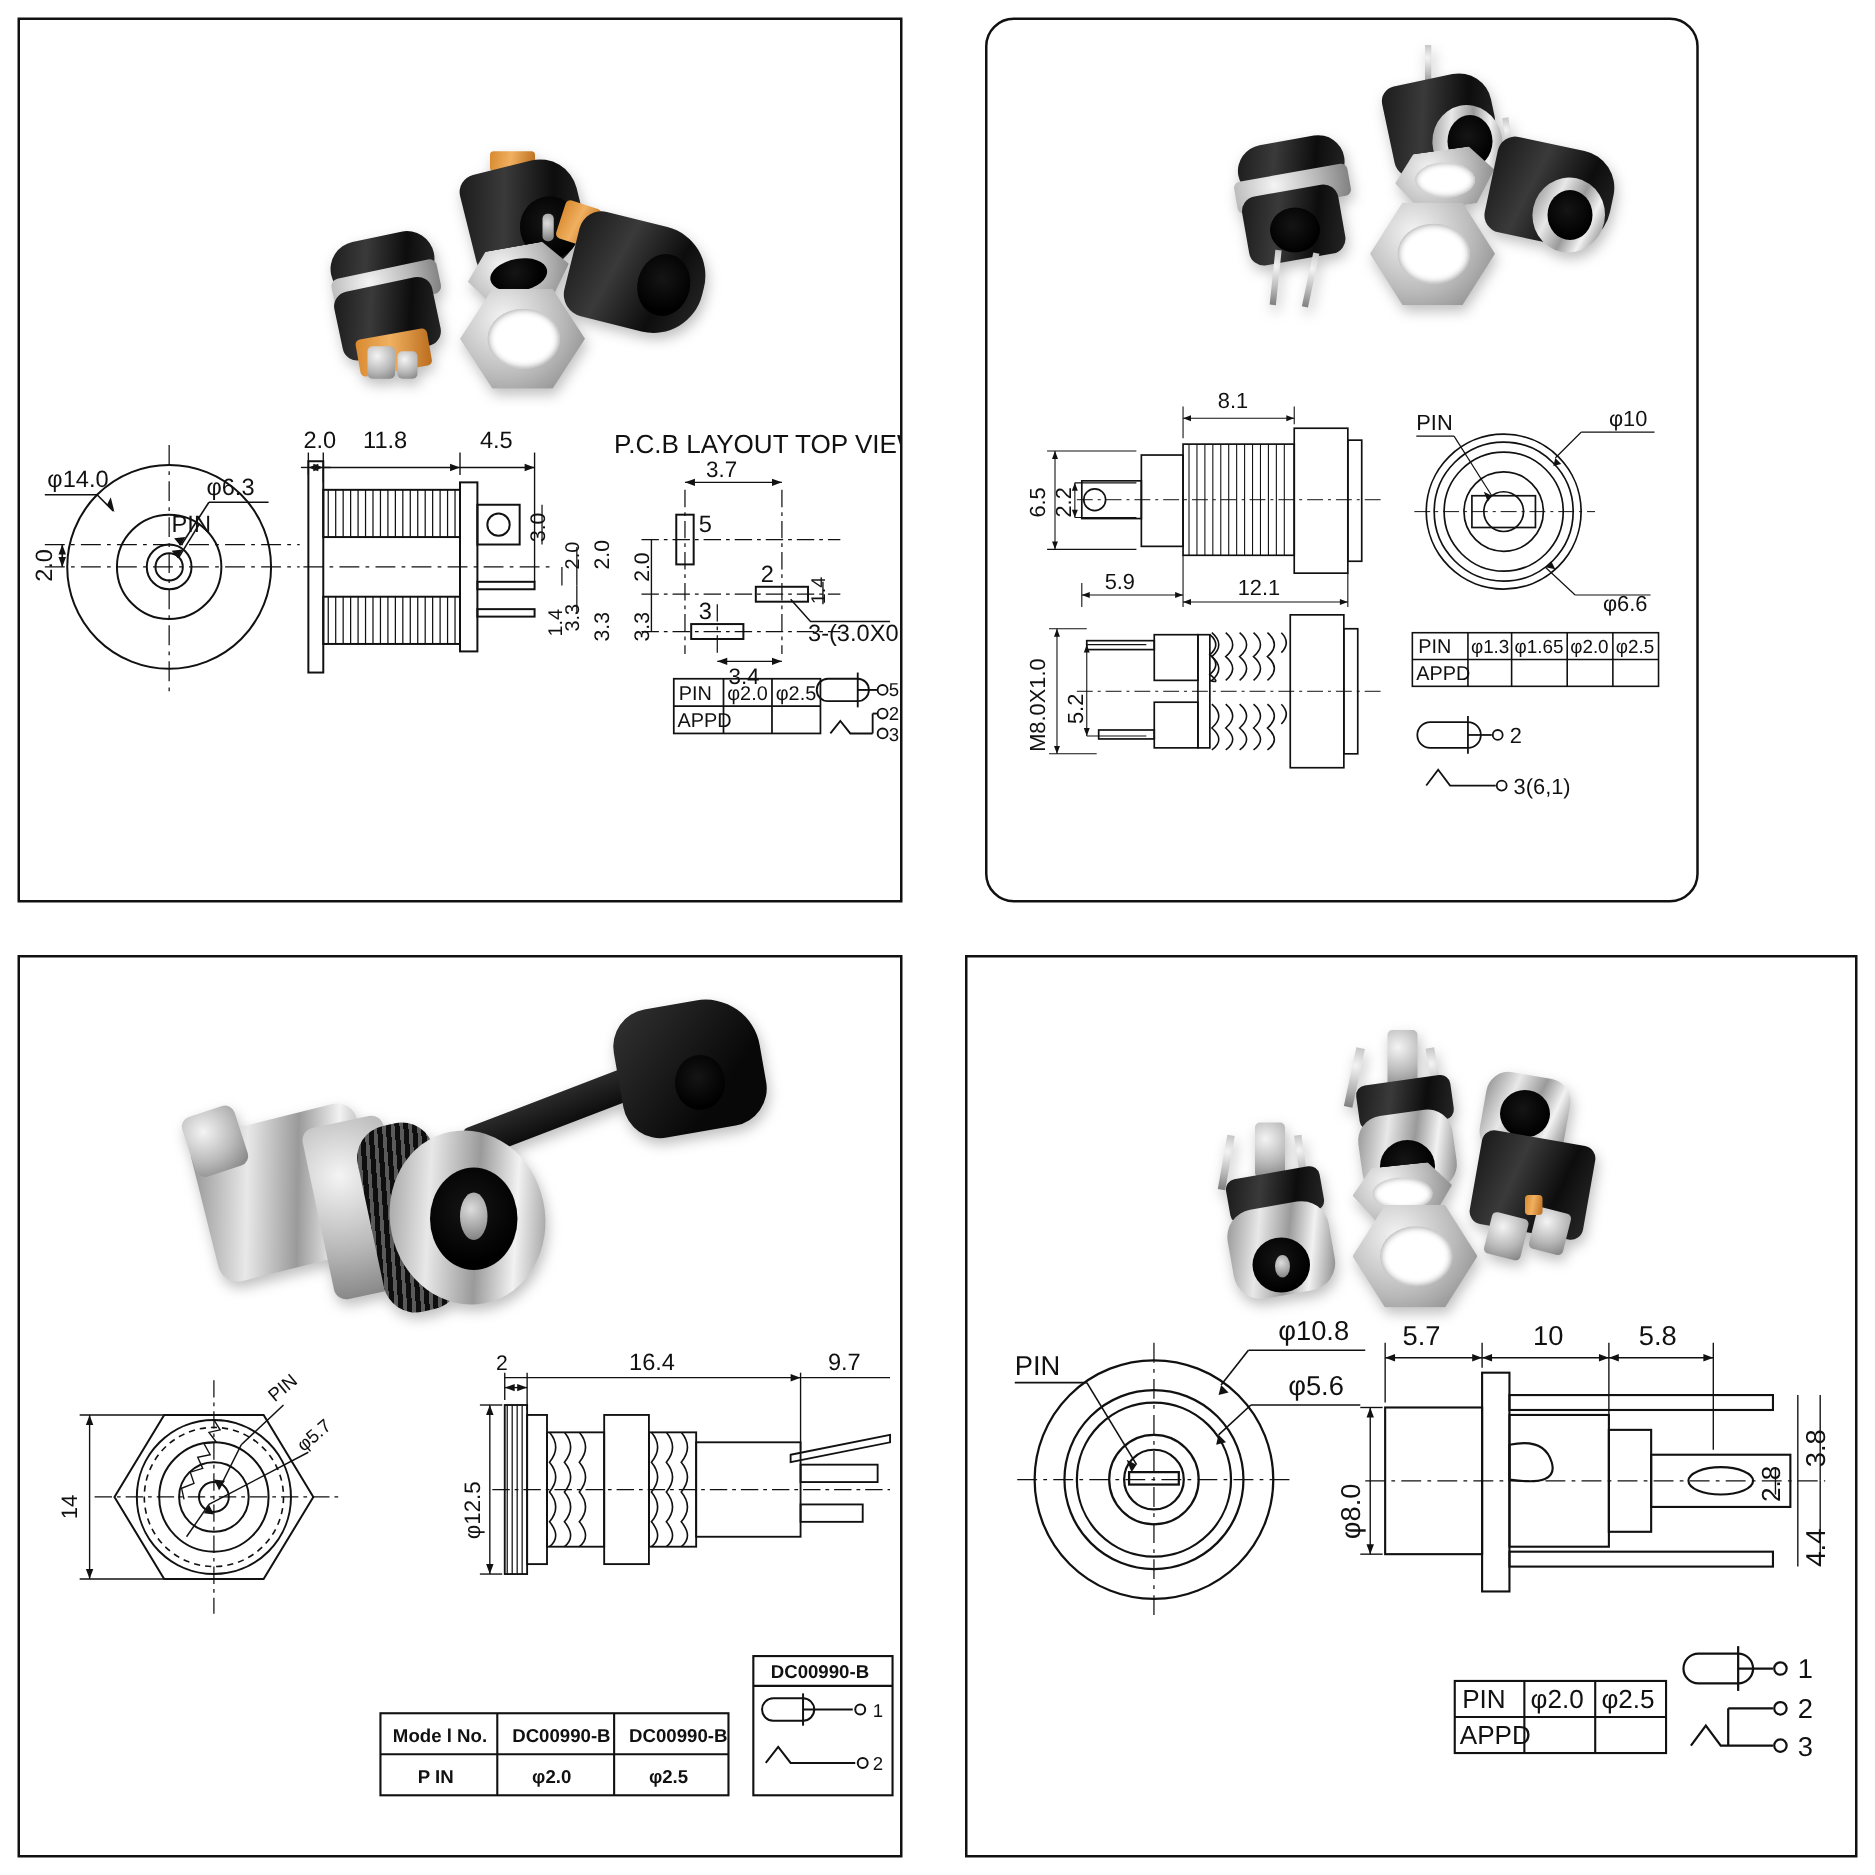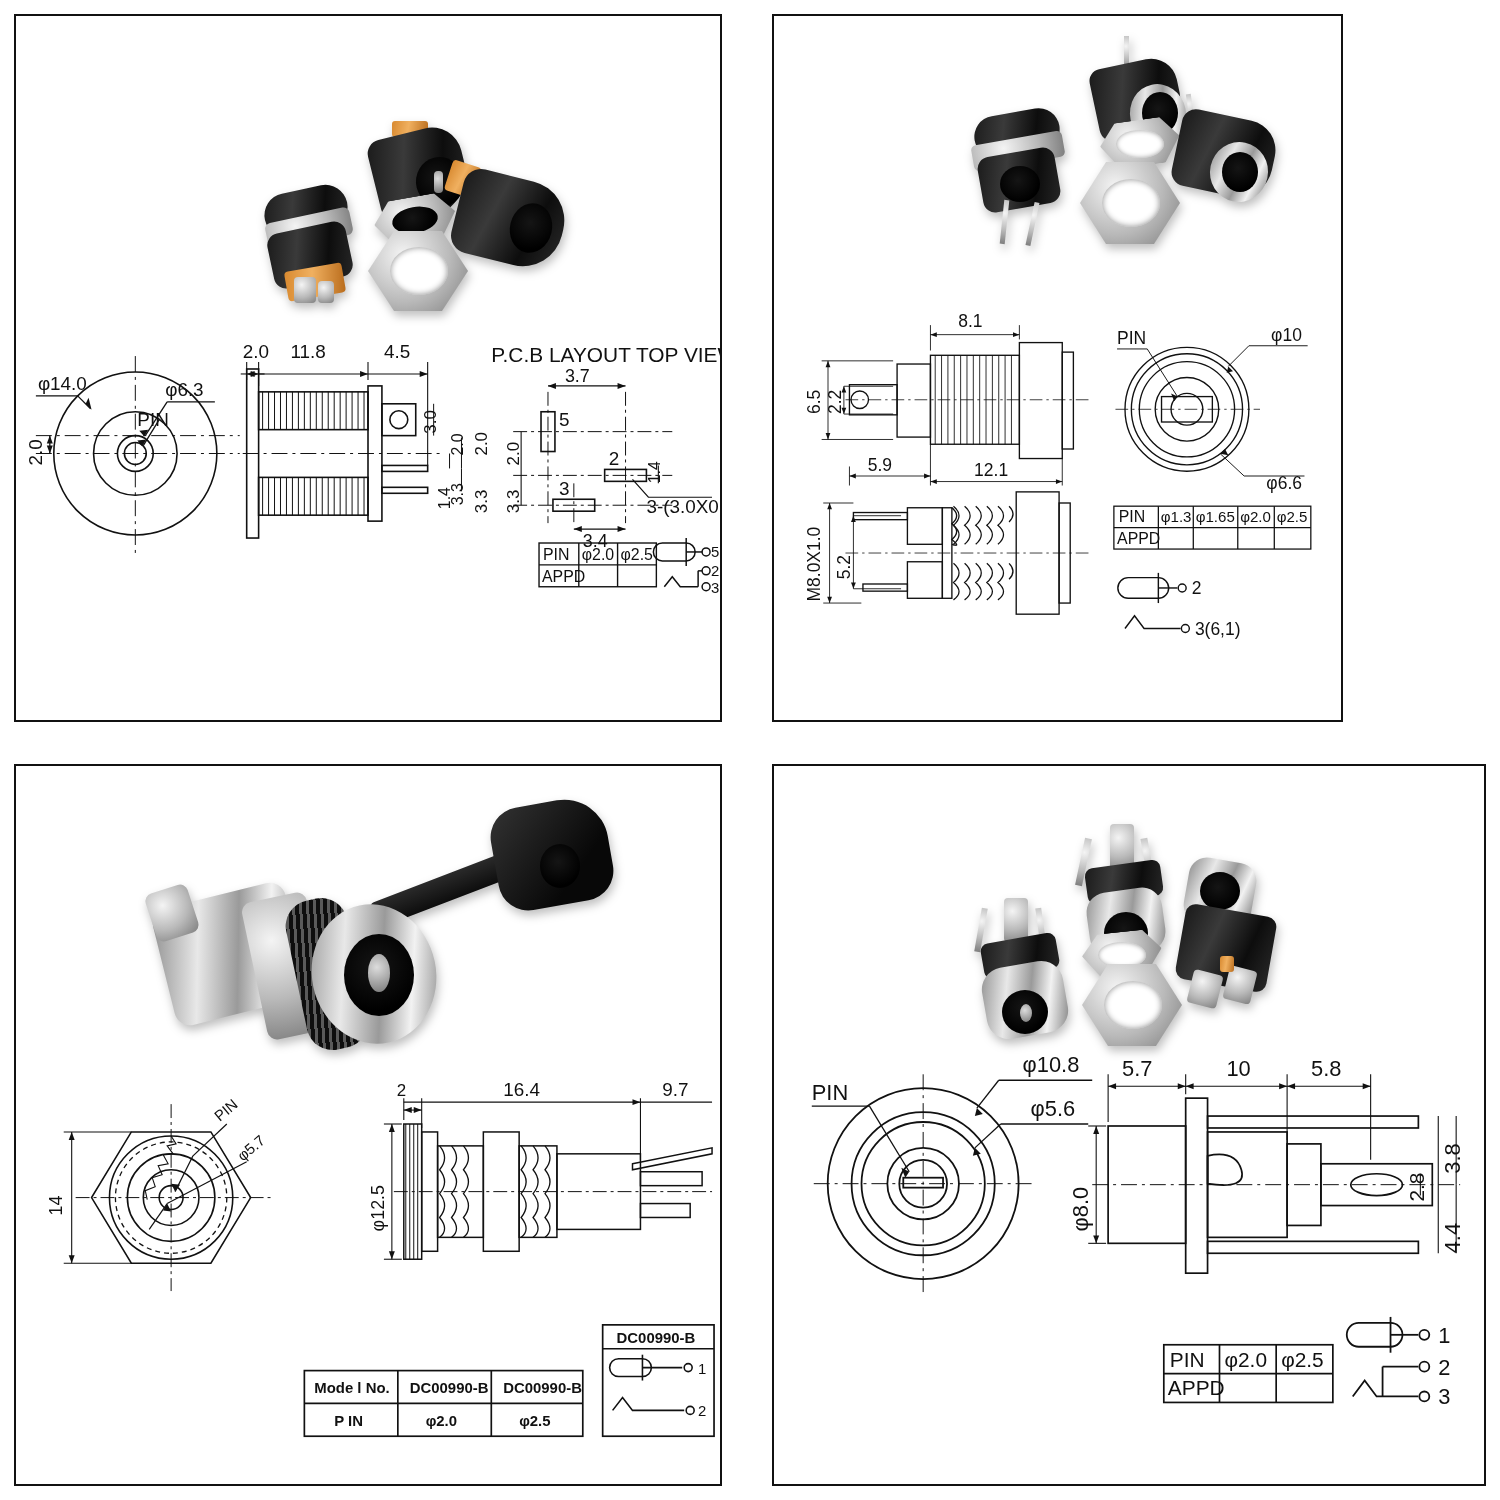--- a/index.html
+++ b/index.html
@@ -1,20 +1,20 @@
 <!DOCTYPE html>
 <html><head>
 <meta charset="utf-8">
 <style>
   html,body{margin:0;padding:0;background:#ffffff;}
   body{width:1500px;height:1500px;font-family:"Liberation Sans",sans-serif;color:#111;overflow:hidden;}
   .sheet{position:relative;width:1500px;height:1500px;}
   .panel{position:absolute;box-sizing:border-box;border:2px solid #111;background:#fff;overflow:hidden;}
   .p-tl{left:14px;  top:14px;  width:708px; height:708px;}
-  .p-tr{left:772px; top:14px;  width:571px; height:708px;}
+  .p-tr{left:788px; top:14px;  width:571px; height:708px;border-radius:23px;}
   .p-bl{left:14px;  top:764px; width:708px; height:722px;}
   .p-br{left:772px; top:764px; width:714px; height:722px;}
 
   .photo{position:absolute;}
   .dwg{position:absolute;left:0;top:0;width:100%;height:100%;}
   svg{display:block;}
   .lbl{font-family:"Liberation Sans",sans-serif;fill:#111;}
 
   
   .jack{position:absolute;}

